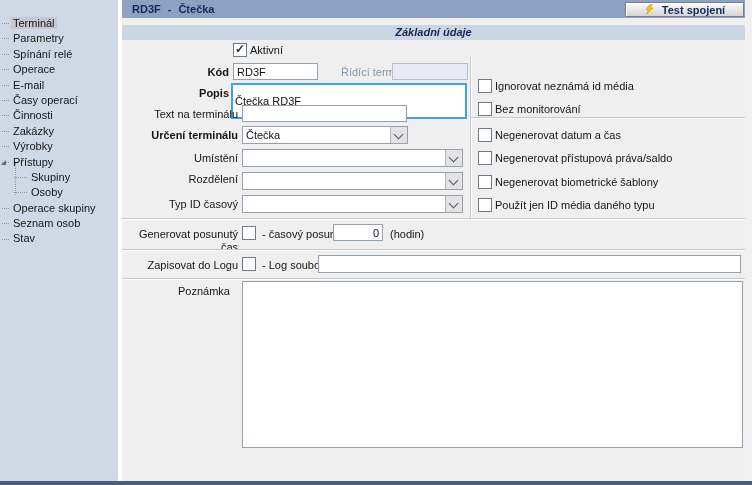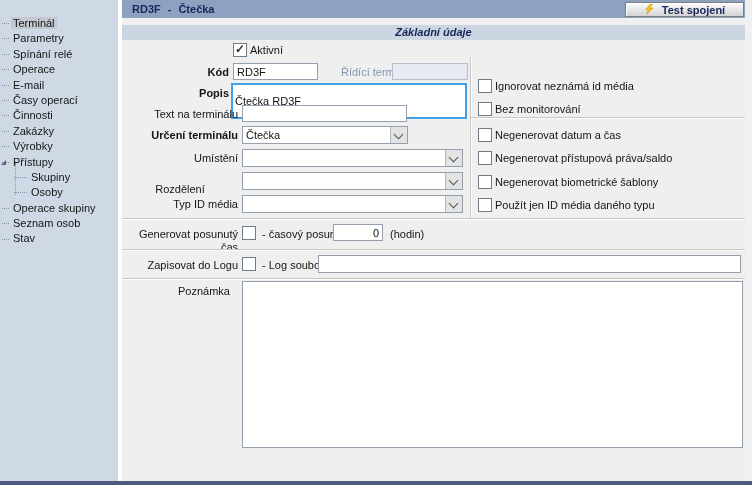--- a/index.html
+++ b/index.html
@@ -130,29 +130,29 @@
     </div>
 
     <span class="lab r" style="left:0;top:134px;width:116px;">Umístění</span>
     <div class="combo" style="left:120px;top:131px;width:221px;height:18px;">
       <span class="val"></span>
       <span class="arrow-btn">
           <span class="chev"></span>
         </span>
     </div>
 
-    <span class="lab r" style="left:0;top:165px;width:116px;text-align:center;">Rozdělení</span>
+    <span class="lab r" style="left:0;top:155px;width:116px;">Rozdělení</span>
     <div class="combo" style="left:120px;top:154px;width:221px;height:18px;">
       <span class="val"></span>
       <span class="arrow-btn">
           <span class="chev"></span>
         </span>
     </div>
 
-    <span class="lab r" style="left:0;top:180px;width:116px;">Typ ID média</span>
+    <span class="lab r" style="left:0;top:180px;width:116px;">Typ ID časový</span>
     <div class="combo" style="left:120px;top:177px;width:221px;height:18px;">
       <span class="val"></span>
       <span class="arrow-btn">
           <span class="chev"></span>
         </span>
     </div>
 
     <span class="vr" style="left:348px;top:39px;height:161px;"></span>
     <span class="cb" style="left:356px;top:61px;"></span>
     <span class="lab" style="left:373px;top:62px;">Ignorovat neznámá id média</span>

